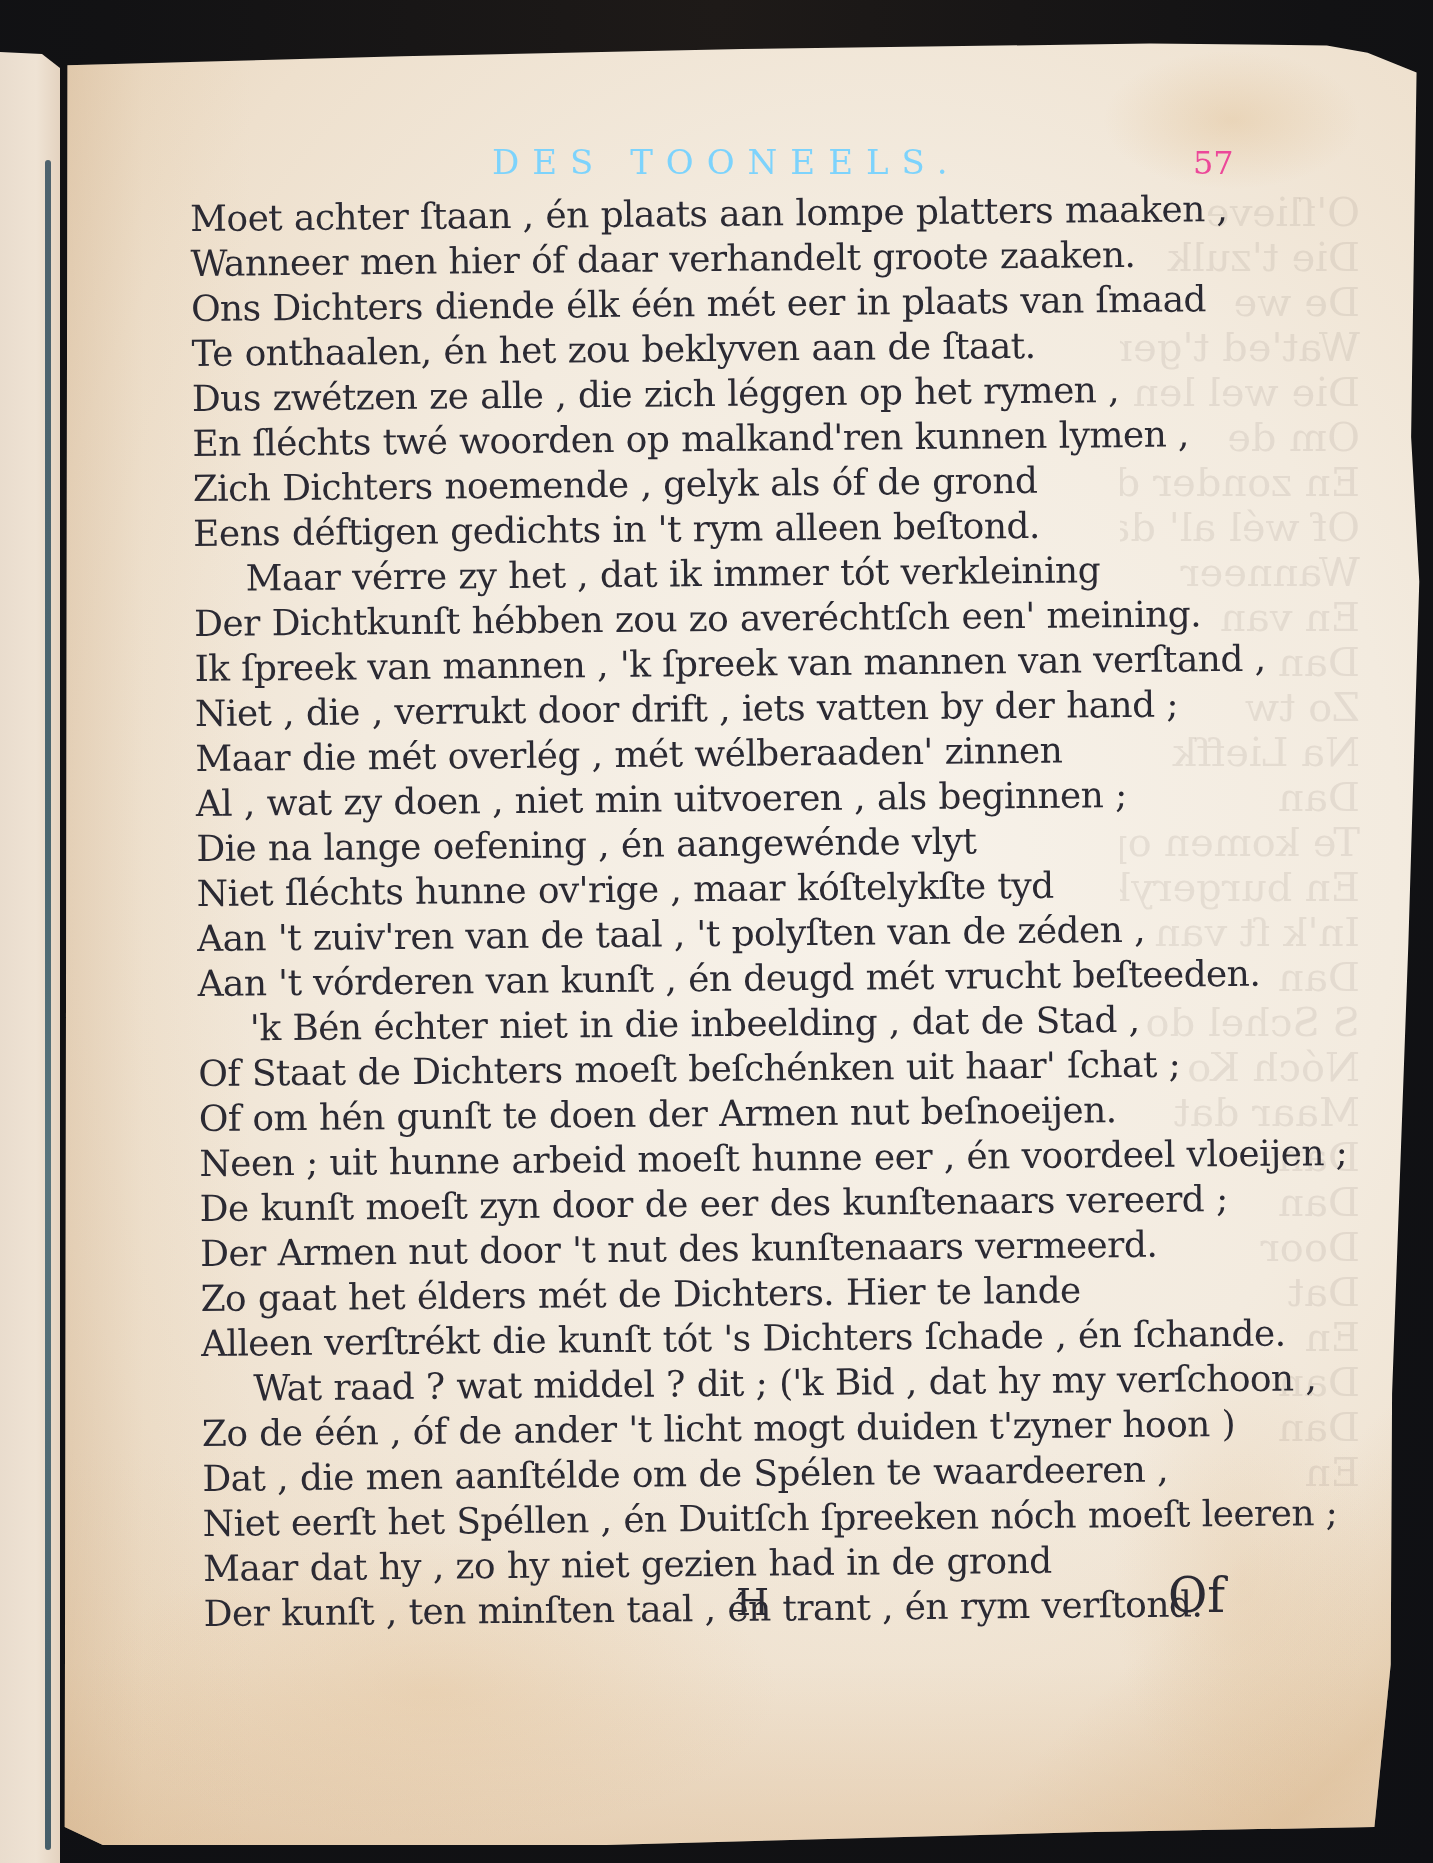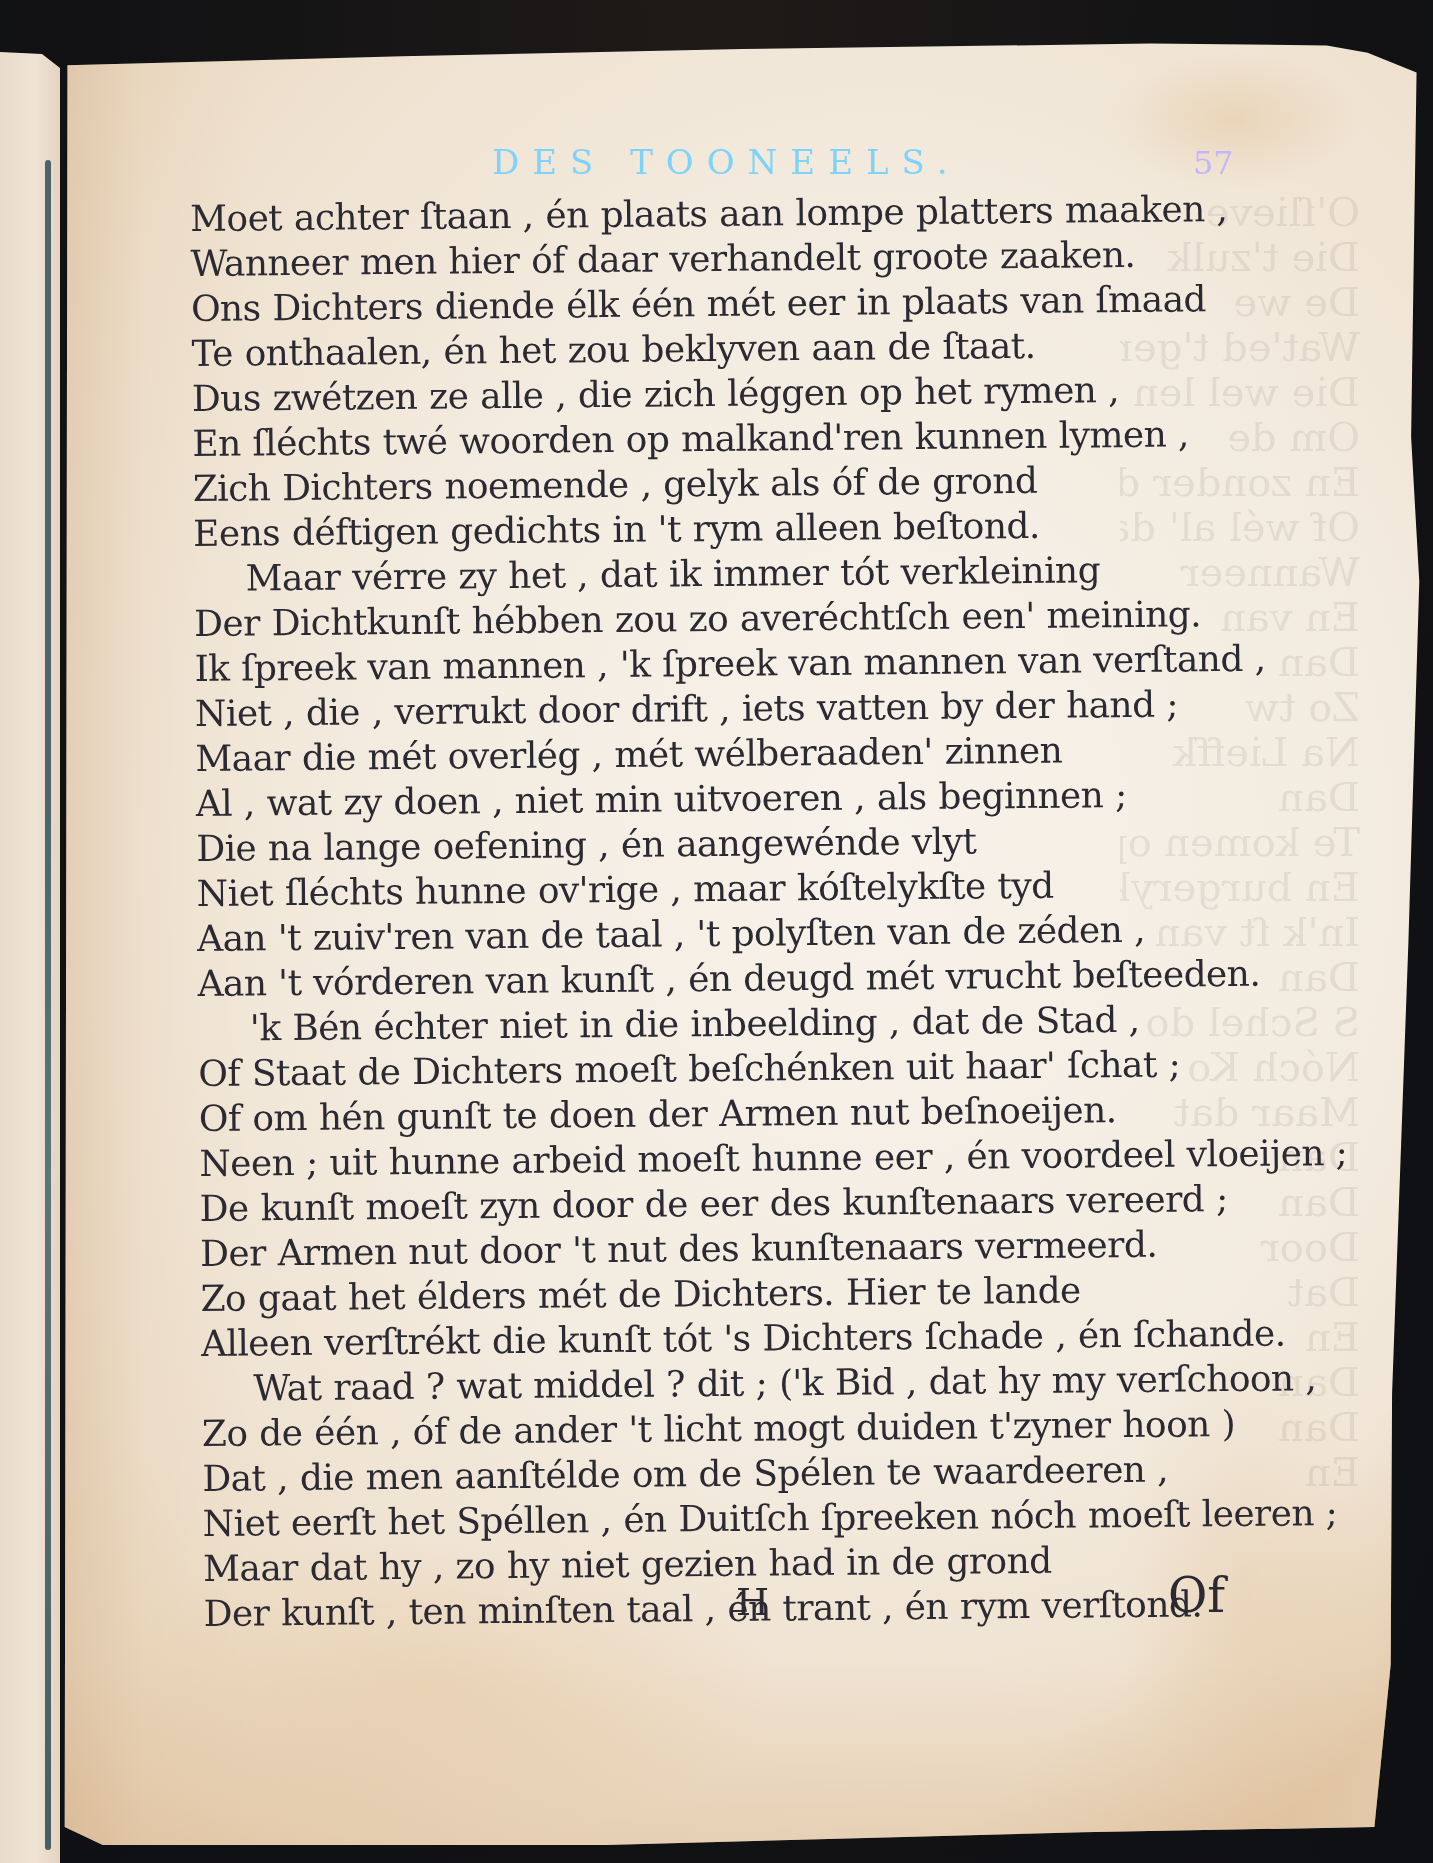--- a/index.html
+++ b/index.html
@@ -94,21 +94,21 @@
       line-height: 40px;
       font-variant: small-caps;
       color: #7dd3fc;
     }
     .page-number {
       position: absolute;
       left: 1193px;
       top: 143px;
       font-size: 32px;
       line-height: 40px;
-      color: #c4b5fd;
+      color: #ec4899;
     }
     .verse {
       position: absolute;
       left: 190px;
       top: 196px;
       width: 1180px;
       transform: rotate(-0.55deg);
       transform-origin: 0 0;
     }
     .verse-line {

